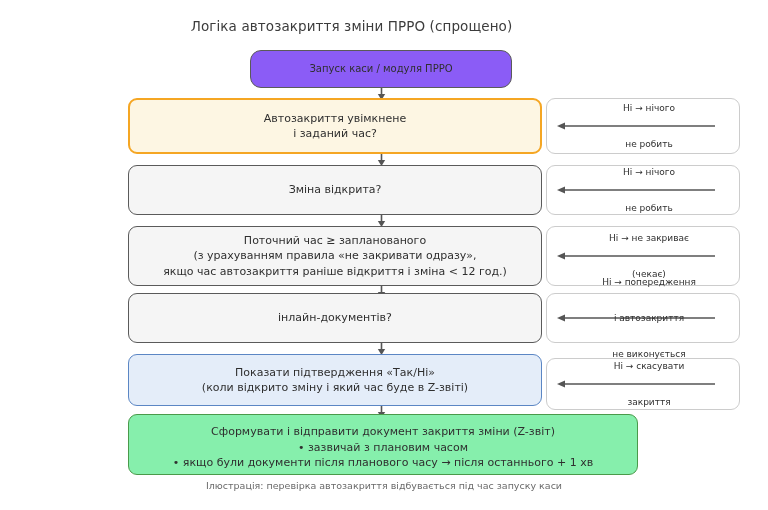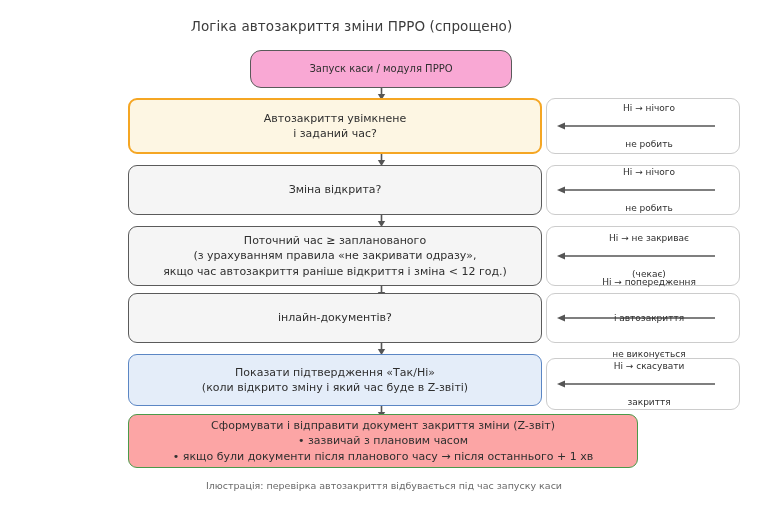--- a/index.html
+++ b/index.html
@@ -61,41 +61,42 @@
   .node .l { display: block; white-space: pre; }
 
   
   #node-start {
     left: 250px;
     top: 50px;
     width: 262px;
     height: 38px;
     border-radius: 11px;
     border-color: #5a5a5a;
-    background: #f9a8d4;
+    background: #8b5cf6;
     font-size: 10px;
   }
 
   
   .main-node {
     left: 128px;
     width: 414px;
   }
   #node-auto   { top: 98px;  height: 56px; border-color: #f5a623; background: #fdf6e3; border-width: 2px; }
   #node-shift  { top: 165px; height: 50px; }
   #node-time   { top: 226px; height: 60px; }
   #node-queue  { top: 293px; height: 50px; }
   #node-confirm{ top: 354px; height: 52px; border-color: #5b86c4; background: #e4edf9; }
   #node-final  {
     left: 128px;
     top: 414px;
     width: 510px;
-    height: 54px;
+    height: 61px;
     border-color: #4a9a4a;
-    background: #fca5a5;
+    background: #86efac;
+    align-items: flex-end;
   }
 
   
   .side {
     position: absolute;
     box-sizing: border-box;
     left: 546px;
     width: 194px;
     border-radius: 9px;
     border: 1px solid #cccccc;

